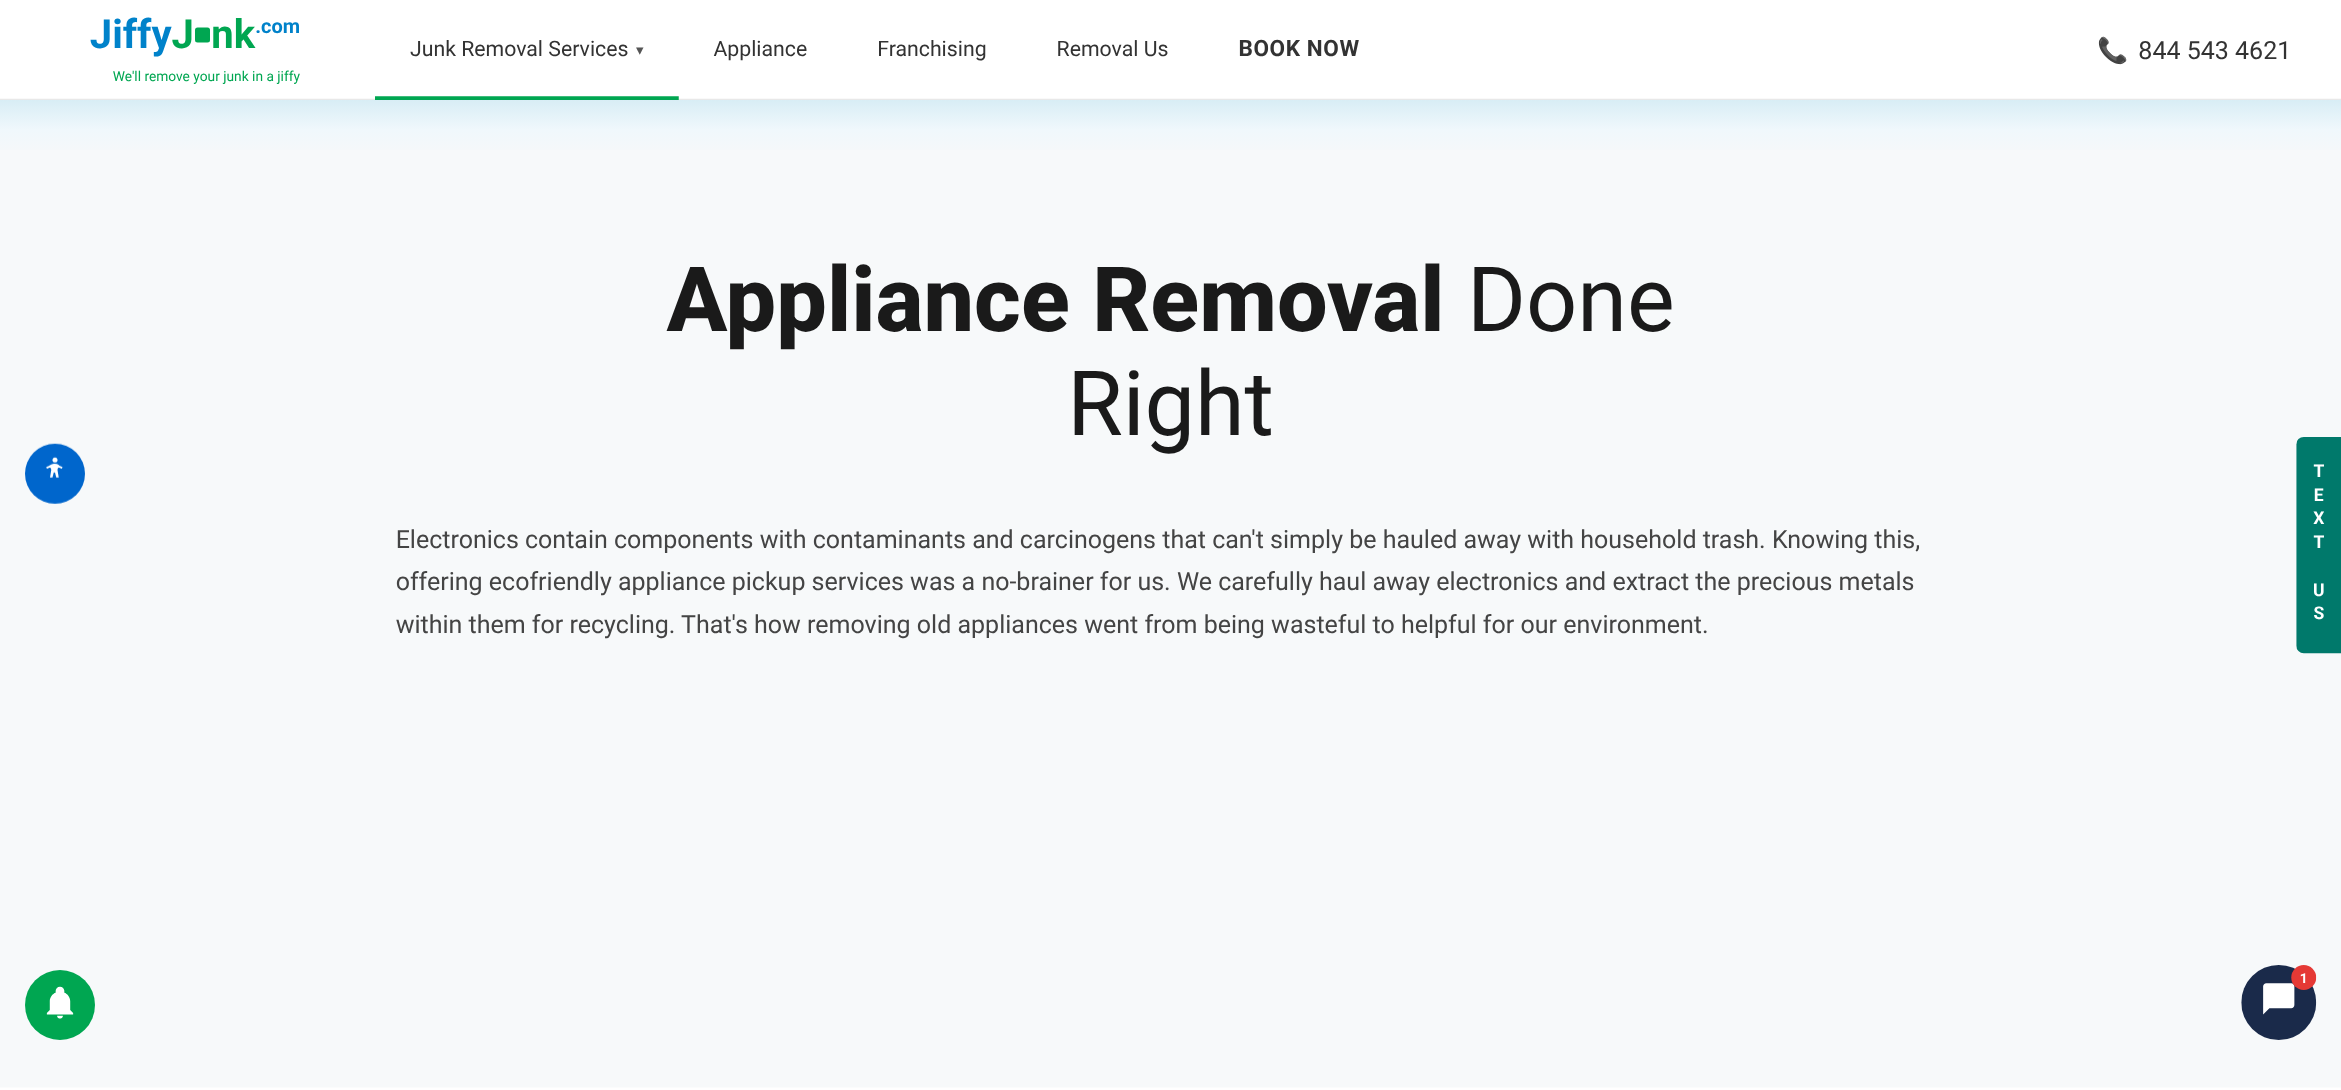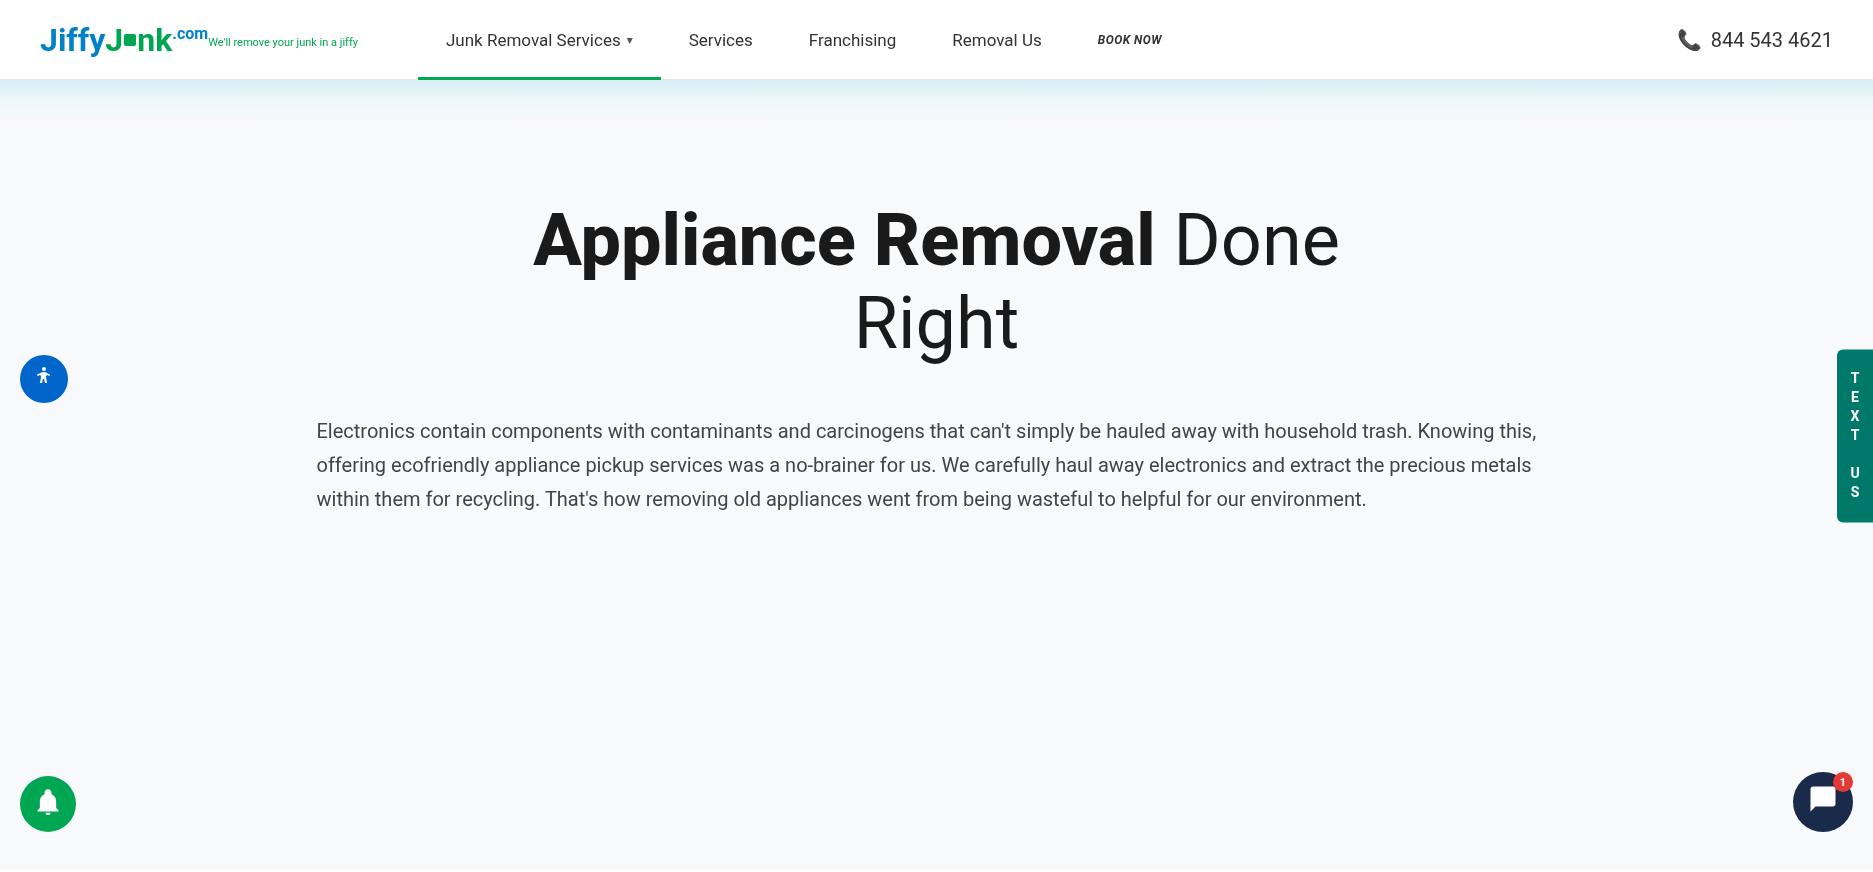--- a/index.html
+++ b/index.html
@@ -23,22 +23,22 @@
       padding: 0 40px;
       height: 80px;
       background: #fff;
       border-bottom: 1px solid #e8e8e8;
       position: relative;
       z-index: 100;
     }
 
     .logo-container {
       display: flex;
-      flex-direction: row;
-      align-items: flex-start;
+      flex-direction: column;
+      align-items: flex-end;
       margin-right: 60px;
       min-width: 200px;
     }
 
     .logo-text {
       font-size: 32px;
       font-weight: 700;
       line-height: 1;
     }
 
@@ -101,26 +101,25 @@
       margin-left: 6px;
       font-size: 12px;
       color: #555;
     }
 
     .nav-book-now {
       padding: 0 28px;
       height: 80px;
       display: flex;
       align-items: center;
-      font-size: 12px;
+      font-size: 18px;
       font-weight: 700;
       color: #333;
       cursor: pointer;
       letter-spacing: 0.5px;
-      font-style: italic;
     }
 
     .header-right {
       margin-left: auto;
       display: flex;
       align-items: center;
       gap: 8px;
       font-size: 20px;
       color: #333;
     }
@@ -288,21 +287,21 @@
     </div>
     <div class="logo-tagline">We'll remove your junk in a jiffy</div>
   </div>
 
   <nav class="nav">
     <a class="nav-item active">
       <span>Junk Removal Services</span>
       <span class="chevron">▾</span>
     </a>
     <a class="nav-item">
-      <span>Services</span>
+      <span>Appliance</span>
     </a>
     <a class="nav-item">
       <span>Franchising</span>
     </a>
     <a class="nav-item">
       <span>Removal Us</span>
     </a>
     <a class="nav-book-now">
       <span>BOOK NOW</span>
     </a>

